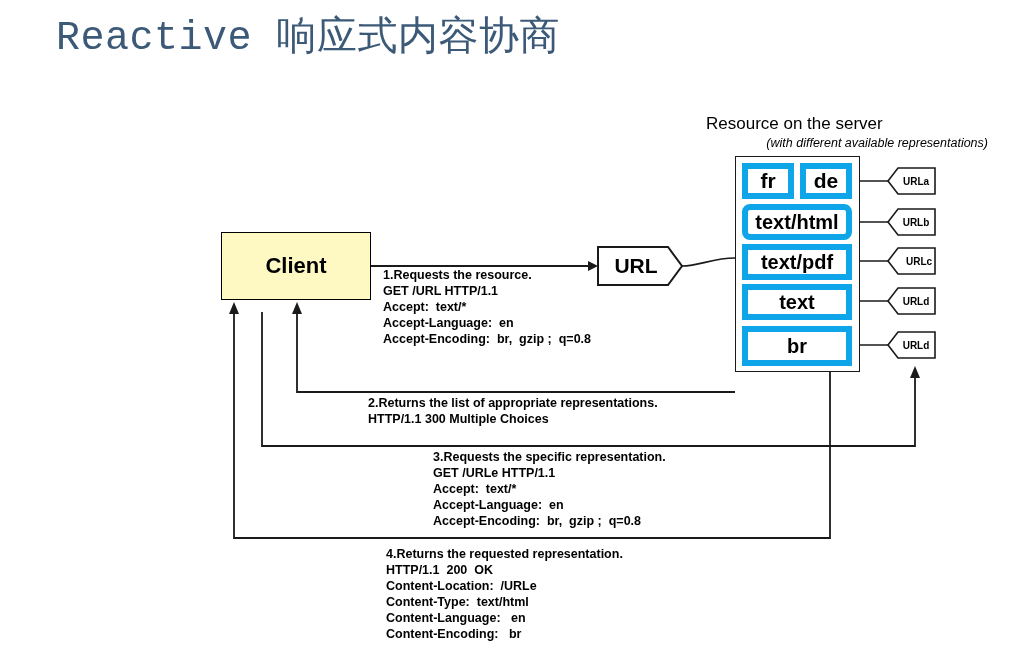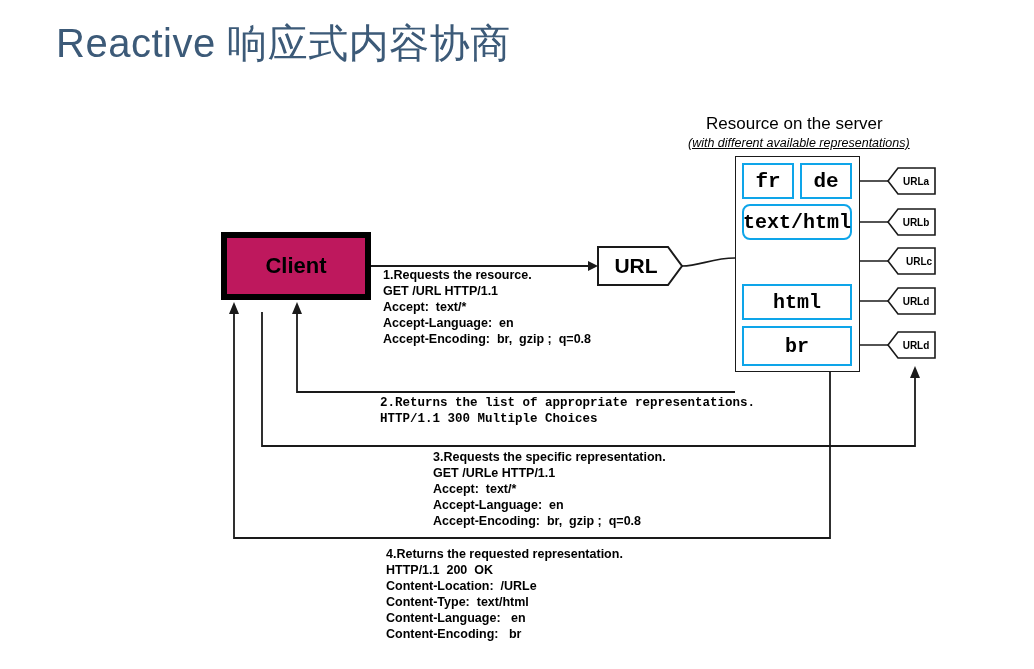--- a/index.html
+++ b/index.html
@@ -10,43 +10,43 @@
   body {
     width: 1034px;
     height: 669px;
     position: relative;
     font-family: "Liberation Sans", sans-serif;
     overflow: hidden;
   }
   .slide-title {
     position: absolute;
     left: 56px;
-    top: 16px;
+    top: 8px;
     font-size: 40px;
     color: #3c5a78;
-    font-family: Liberation Sans, sans-serif;
+    font-family: Liberation Mono, monospace;
     font-weight: 400;
     letter-spacing: 0.5px;
     white-space: nowrap;
   }
 
   
   #diagram {
     position: absolute;
     left: 0;
     top: 0;
     width: 1034px;
     height: 669px;
   }
 
   .box {
     position: absolute;
     box-sizing: border-box;
-    border: 6px solid #000000;
-    background: #be185d;
+    border: 1px solid #000000;
+    background: #fef9c3;
     display: flex;
     align-items: center;
     justify-content: center;
     font-family: "Liberation Sans", sans-serif;
     color: #000;
   }
 
   
   .client-box {
     left: 221px;
@@ -78,28 +78,28 @@
     top: 156px;
     width: 125px;
     height: 216px;
     border: 1.5px solid #1a1a1a;
     background: transparent;
   }
 
   .rep-box {
     position: absolute;
     box-sizing: border-box;
-    border: 2px solid #0ea5e9;
+    border: 6px solid #0ea5e9;
     background: #fff;
     display: flex;
     align-items: center;
     justify-content: center;
     font-size: 20px;
     font-weight: 700;
-    font-family: Liberation Mono, monospace;
+    font-family: Liberation Sans, sans-serif;
   }
   .rep-lang {
     width: 52px;
     height: 36px;
     font-size: 21px;
   }
   .rep-wide {
     left: 742px;
     width: 110px;
     height: 36px;
@@ -113,26 +113,25 @@
     text-align: left;
     font-size: 17px;
     color: #000;
     font-family: "Liberation Sans", sans-serif;
   }
   .server-sub {
     position: absolute;
     left: 688px;
     top: 136px;
     width: 300px;
-    text-align: left;
+    text-align: right;
     font-size: 12.5px;
     font-style: italic;
     color: #000;
     font-family: "Liberation Sans", sans-serif;
-    text-decoration: underline;
   }
 
   .url-tag {
     position: absolute;
     width: 52px;
     height: 26px;
     display: flex;
     align-items: center;
     justify-content: center;
     font-size: 10px;
@@ -200,36 +199,37 @@
   <div class="url-label">URL</div>
 
   <div class="server-heading">Resource on the server</div>
   <div class="server-sub">(with different available representations)</div>
 
   <div class="box server-group"></div>
 
   <div class="rep-box rep-lang" style="left:742px; top:163px;">fr</div>
   <div class="rep-box rep-lang" style="left:800px; top:163px;">de</div>
   <div class="rep-box rep-wide" style="top:204px;border-radius:8px;">text/html</div>
-  <div class="rep-box rep-wide" style="top:284px;">html</div>
+  <div class="rep-box rep-wide" style="top:244px;">text/pdf</div>
+  <div class="rep-box rep-wide" style="top:284px;">text</div>
   <div class="rep-box rep-wide" style="top:326px; height:40px;">br</div>
 
   <div class="url-tag" style="left:890px; top:168px;">URLa</div>
   <div class="url-tag" style="left:890px; top:209px;">URLb</div>
   <div class="url-tag" style="left:893px; top:248px;">URLc</div>
   <div class="url-tag" style="left:890px; top:288px;">URLd</div>
   <div class="url-tag" style="left:890px; top:332px;">URLd</div>
 
   <div class="msg" style="left:383px; top:267px;">1.Requests the resource.
 GET /URL HTTP/1.1
 Accept:  text/*
 Accept-Language:  en
 Accept-Encoding:  br,  gzip ;  q=0.8</div>
 
-  <div class="msg" style="left:380px; top:395px;font-family:Liberation Mono, monospace;">2.Returns the list of appropriate representations.
+  <div class="msg" style="left:368px; top:395px;">2.Returns the list of appropriate representations.
 HTTP/1.1 300 Multiple Choices</div>
 
   <div class="msg" style="left:389px; top:449px;margin-left:44px;">3.Requests the specific representation.
 GET /URLe HTTP/1.1
 Accept:  text/*
 Accept-Language:  en
 Accept-Encoding:  br,  gzip ;  q=0.8</div>
 
   <div class="msg" style="left:386px; top:546px;">4.Returns the requested representation.
 HTTP/1.1  200  OK

